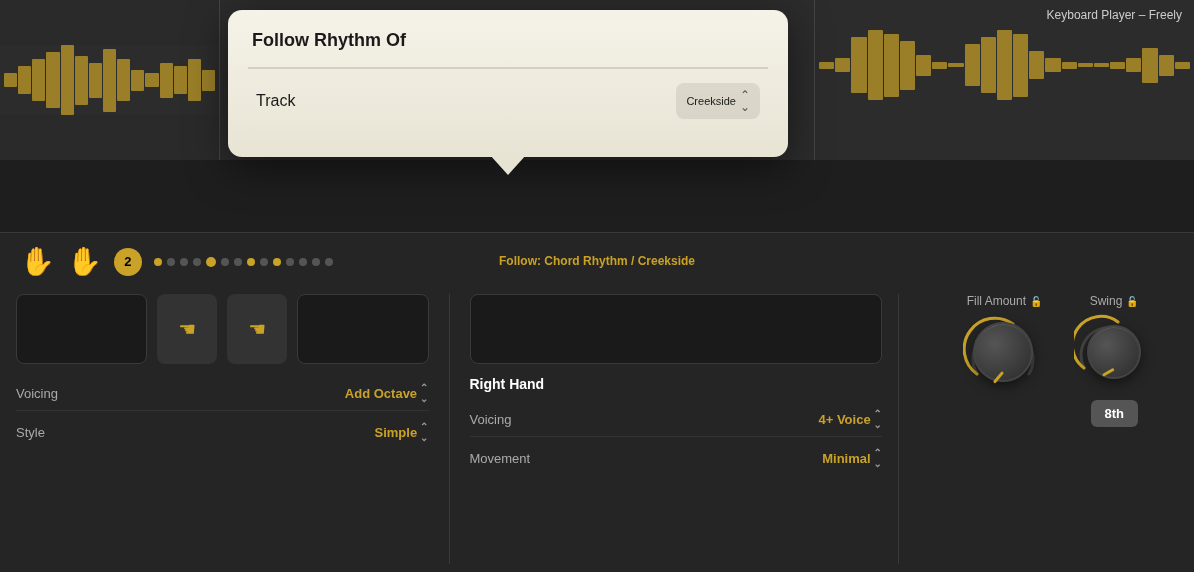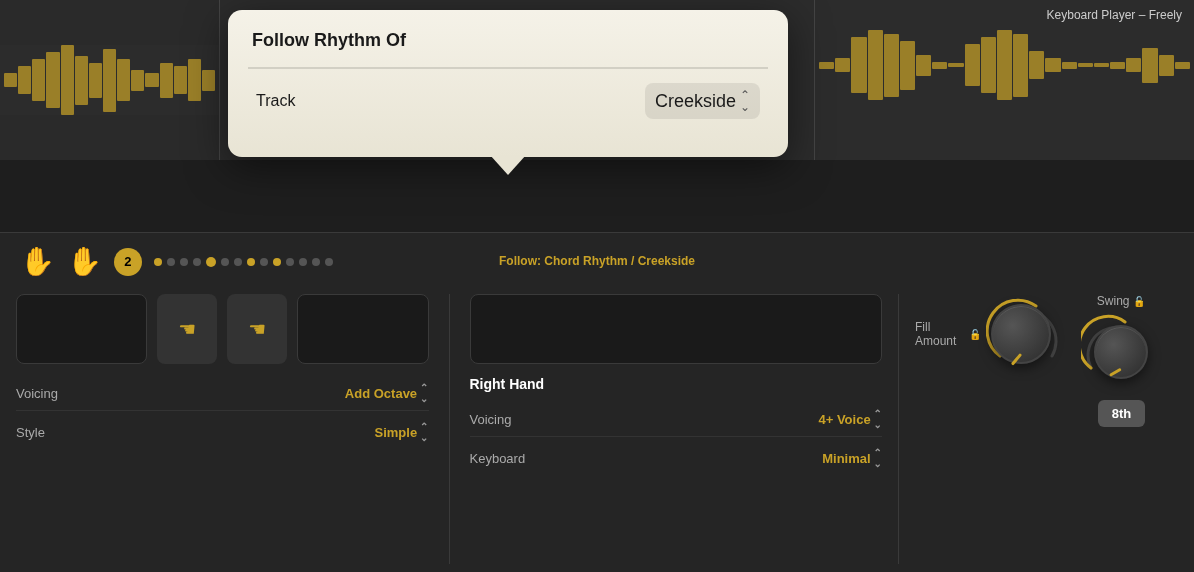--- a/index.html
+++ b/index.html
@@ -134,21 +134,21 @@
       display: flex;
       align-items: center;
       gap: 4px;
       background: rgba(0,0,0,0.08);
       border-radius: 8px;
       padding: 6px 10px;
       cursor: pointer;
     }
 
     .track-dropdown-label {
-      font-size: 18px;
+      font-size: 11px;
       color: #1a1a1a;
     }
 
     .chevron-updown {
       font-size: 12px;
       color: #555;
       line-height: 1;
     }
 
     
@@ -323,22 +323,23 @@
       width: 280px;
       display: flex;
       flex-direction: column;
       gap: 8px;
       padding-left: 16px;
       border-left: 1px solid #3a3a3a;
     }
 
     .knob-section {
       display: flex;
-      flex-direction: row;
+      flex-direction: column;
       gap: 4px;
+      align-items: flex-end;
     }
 
     .knob-label {
       font-size: 12px;
       color: #aaa;
       display: flex;
       align-items: center;
       gap: 4px;
     }
 
@@ -556,21 +557,21 @@
       </div>
       <div class="hand-title">Right Hand</div>
       <div class="control-row">
         <span class="control-label">Voicing</span>
         <span class="control-value">
           <span>4+ Voice</span>
           <span class="chevron">⌃<br style="line-height:0">⌄</span>
         </span>
       </div>
       <div class="control-row">
-        <span class="control-label">Keyboard</span>
+        <span class="control-label">Movement</span>
         <span class="control-value">
           <span>Minimal</span>
           <span class="chevron">⌃<br style="line-height:0">⌄</span>
         </span>
       </div>
     </div>
 
     <div class="knobs-panel">
       <div class="right-knobs-grid">
 

